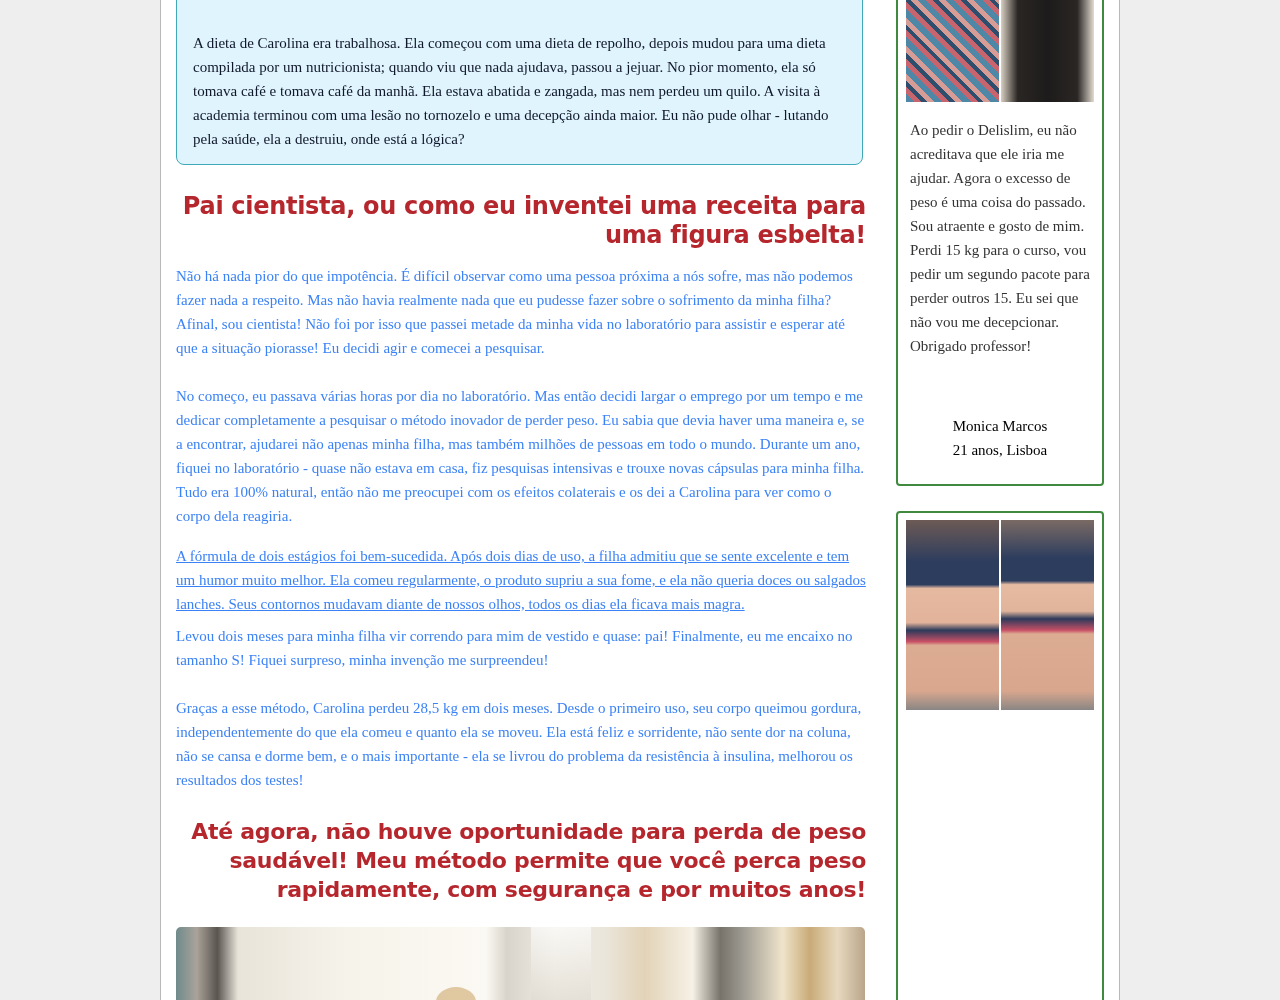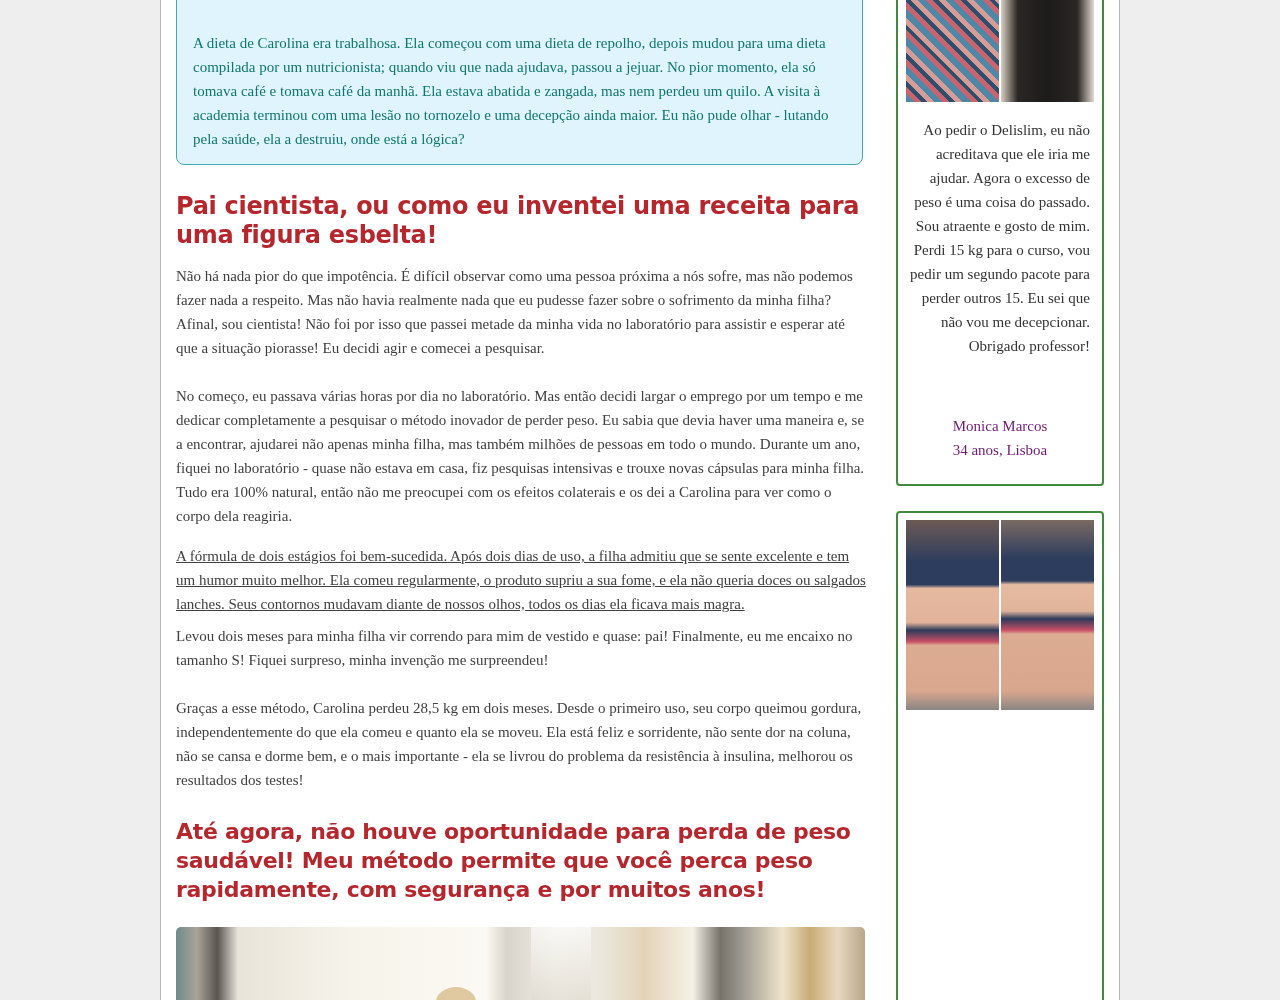--- a/index.html
+++ b/index.html
@@ -21,28 +21,28 @@
   .quote-box {
     position:absolute; left:0; top:-12px; width:687px; height:177px;
     background:#e0f4fd;
     border:1px solid #3fa9b8;
     border-radius:0 0 8px 8px;
     box-sizing:border-box;
     padding:0 16px;
     overflow:hidden;
   }
   .quote-cut { position:absolute; top:-10px; left:16px; right:16px; font-size:15px; line-height:24px; color:#222; }
-  .quote-text { position:absolute; top:42px; left:16px; right:14px; font-size:15px; line-height:24px; color:#0f766e; margin:0; }
+  .quote-text { position:absolute; top:42px; left:16px; right:14px; font-size:15px; line-height:24px; color:#0f172a; margin:0; }
   h2 {
     font-family:"DejaVu Sans", "Liberation Sans", sans-serif;
-    font-weight:bold; color:#b5262d; margin:0; letter-spacing:-0.3px;
+    font-weight:bold; color:#b5262d; margin:0; letter-spacing:-0.3px;text-align:right;
   }
   .h-1 { position:absolute; top:192px; left:0; width:690px; font-size:24px; line-height:29px; }
   .h-2 { position:absolute; top:817px; left:0; width:690px; font-size:22px; line-height:29px; }
-  .para { position:absolute; left:0; width:690px; font-size:15px; line-height:24px; margin:0; color:#404040; }
+  .para { position:absolute; left:0; width:690px; font-size:15px; line-height:24px; margin:0; color:#3b82f6; }
   .p1 { top:264px; }
   .p2 { top:384px; }
   .p3 { top:544px;text-decoration:underline; }
   .p4 { top:624px; }
   .p5 { top:696px; }
   .hero-img {
     position:absolute; left:0; top:927px; width:689px; height:90px;
     border-radius:5px; overflow:hidden;
     background:linear-gradient(90deg,#6f8a8c 0%,#a9a39a 3%,#5b5550 6%,#e8e4da 9%,#f6f3ea 25%,#fbf9f3 45%,#d9d4cb 48%,#f0ede4 55%,#ebe6dc 62%,#e2d3b8 68%,#f6f1e6 75%,#77726a 79%,#9a978f 82%,#efe4cb 88%,#c9ab78 92%,#e7d9bf 96%,#b9a58a 100%);
   }
@@ -60,25 +60,25 @@
   .t2 { top:511px; height:520px; }
   .testi-photo { position:absolute; left:8px; width:188px; display:flex; gap:2px; }
   .t1 .testi-photo { top:0; height:110px; }
   .t2 .testi-photo { top:7px; height:190px; }
   .ph { flex:1; height:100%; }
   .ph-a1 { background:repeating-linear-gradient(45deg,#4e88a6 0 6px,#c8646d 6px 11px,#2d4e6c 11px 15px,#d69c95 15px 20px); }
   .ph-a2 { background:linear-gradient(90deg,#d8cfc2 0%,#2a2624 18%,#1d1b1b 50%,#2a2624 82%,#e3dcd1 100%); }
   .ph-b1 { background:linear-gradient(180deg,#6c5a55 0%,#2d3d5e 22%,#2d3d5e 34%,#e5b9a0 36%,#e2b39a 54%,#2c3a5a 58%,#c84f66 64%,#dcac92 66%,#d9a78e 90%,#8a8684 100%); }
   .ph-b2 { background:linear-gradient(180deg,#7a6a64 0%,#2d3d5e 20%,#2d3d5e 32%,#e5bba2 34%,#e0b49b 48%,#2c3a5a 52%,#c84f66 58%,#dcac92 60%,#d8a68d 90%,#8a8684 100%); }
   .testi-text {
-    position:absolute; left:12px; right:12px; text-align:right;
+    position:absolute; left:12px; right:12px; text-align:left;
     font-size:15px; line-height:24px; color:#333; margin:0;
   }
   .t1 .testi-text { top:126px; }
-  .t1 .testi-sig { position:absolute; left:12px; right:12px; top:422px; text-align:center; font-size:15px; line-height:24px; color:#701a75; }
+  .t1 .testi-sig { position:absolute; left:12px; right:12px; top:422px; text-align:center; font-size:15px; line-height:24px; color:#000000; }
   .t2 .testi-text { top:214px; }
 </style>
 </head>
 <body>
 
 <div class="page">
 
   <div class="main">
 
     <div class="quote-box">
@@ -105,21 +105,21 @@
   <div class="side">
 
     <div class="testi t1">
       <div class="testi-photo">
         <div class="ph ph-a1"></div>
         <div class="ph ph-a2"></div>
       </div>
       <p class="testi-text">Ao pedir o Delislim, eu não acreditava que ele iria me ajudar. Agora o excesso de peso é uma coisa do passado. Sou atraente e gosto de mim. Perdi 15 kg para o curso, vou pedir um segundo pacote para perder outros 15. Eu sei que não vou me decepcionar. Obrigado professor!</p>
       <div class="testi-sig">
         <div>Monica Marcos</div>
-        <div>34 anos, Lisboa</div>
+        <div>21 anos, Lisboa</div>
       </div>
     </div>
 
     <div class="testi t2">
       <div class="testi-photo">
         <div class="ph ph-b1"></div>
         <div class="ph ph-b2"></div>
       </div>
     </div>
 

